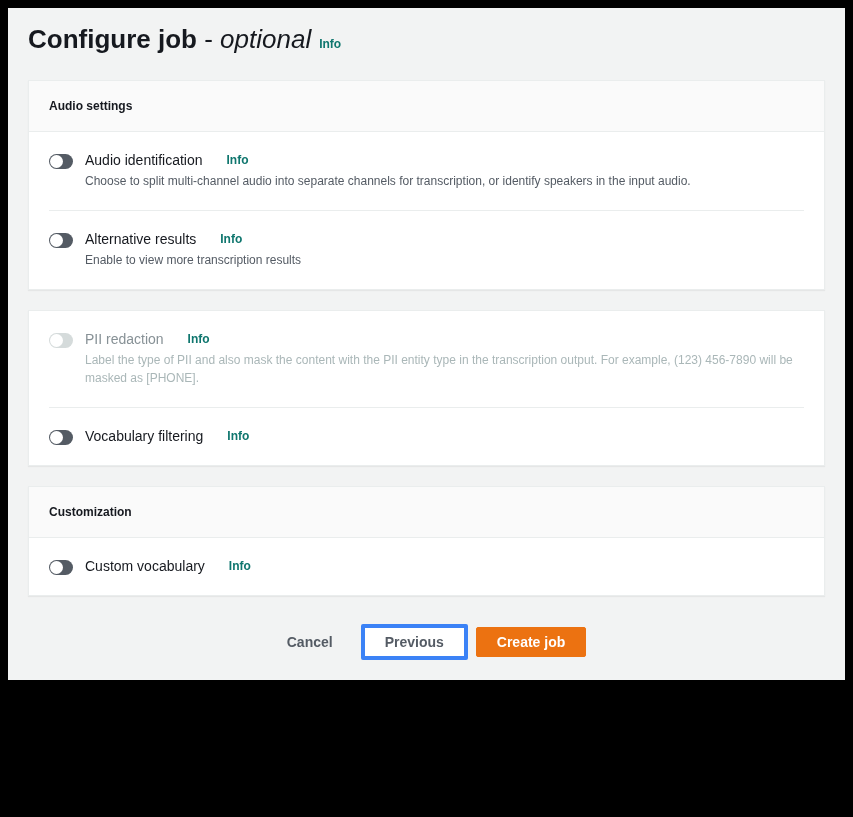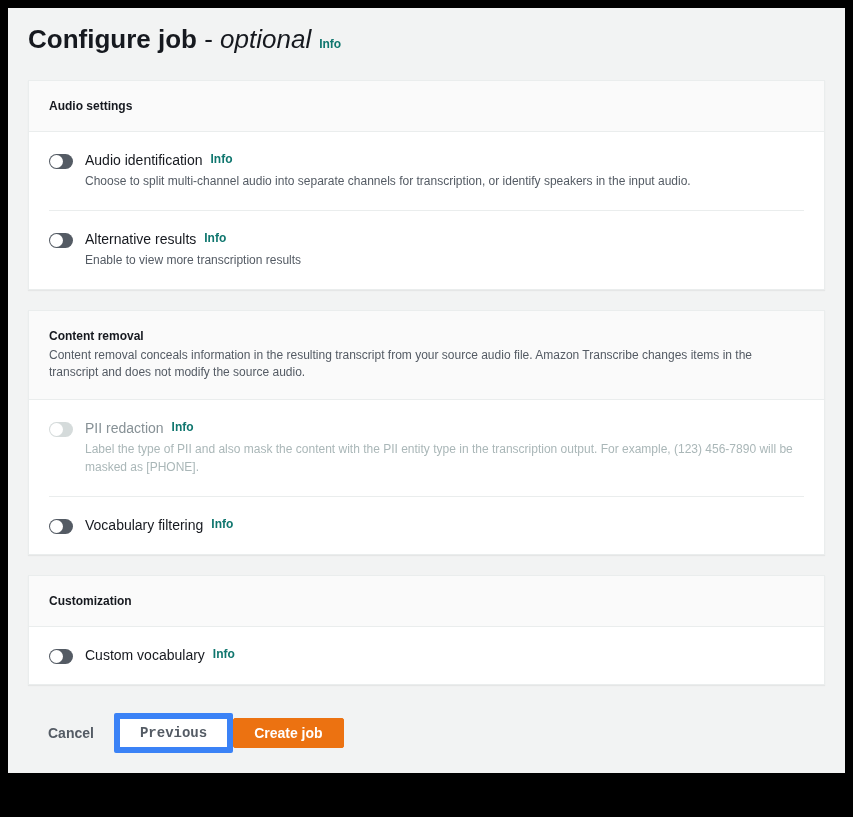--- a/index.html
+++ b/index.html
@@ -98,66 +98,65 @@
     }
     .toggle.disabled {
       background: #d5dbdb;
       cursor: not-allowed;
     }
     .setting-content {
       flex: 1;
     }
     .setting-label-row {
       display: flex;
-      align-items: flex-start;
-      gap: 8px;
+      align-items: center;
+      gap: 24px;
     }
     .setting-label {
       font-size: 14px;
       font-weight: 400;
       color: #16191f;
     }
     .setting-label.disabled {
       color: #879196;
     }
     .setting-description {
       font-size: 12px;
       color: #545b64;
       margin-top: 4px;
       line-height: 1.5;
     }
     .setting-description.disabled {
       color: #aab7b8;
     }
     .footer {
       display: flex;
-      justify-content: flex-start;
+      justify-content: center;
       align-items: center;
-      gap: 0;
+      gap: 8px;
       padding-top: 8px;
     }
     .btn {
       padding: 6px 20px;
       font-size: 14px;
       font-weight: 700;
       border-radius: 2px;
       cursor: pointer;
       border: 1px solid transparent;
       font-family: inherit;
     }
     .btn-link {
       background: transparent;
       border: none;
       color: #545b64;
     }
     .btn-normal {
       background: #fff;
-      border: 6px solid #3b82f6;
-      color: #545b64;
-      font-family: Liberation Mono, monospace;
+      border: 4px solid #3b82f6;
+      color: #545b64;
     }
     .btn-primary {
       background: #ec7211;
       border: 1px solid #ec7211;
       color: #fff;
     }
   </style>
 </head>
 <body>
 
@@ -192,24 +191,20 @@
             <span class="setting-label">Alternative results</span>
             <span class="info-link">Info</span>
           </div>
           <div class="setting-description">Enable to view more transcription results</div>
         </div>
       </div>
     </div>
   </div>
 
   <div class="panel">
-    <div class="panel-header">
-      <div class="panel-title">Content removal</div>
-      <div class="panel-subtitle">Content removal conceals information in the resulting transcript from your source audio file. Amazon Transcribe changes items in the transcript and does not modify the source audio.</div>
-    </div>
     <div class="panel-body">
       <div class="setting-row">
         <div class="toggle disabled"></div>
         <div class="setting-content">
           <div class="setting-label-row">
             <span class="setting-label disabled">PII redaction</span>
             <span class="info-link">Info</span>
           </div>
           <div class="setting-description disabled">Label the type of PII and also mask the content with the PII entity type in the transcription output. For example, (123) 456-7890 will be masked as [PHONE].</div>
         </div>

